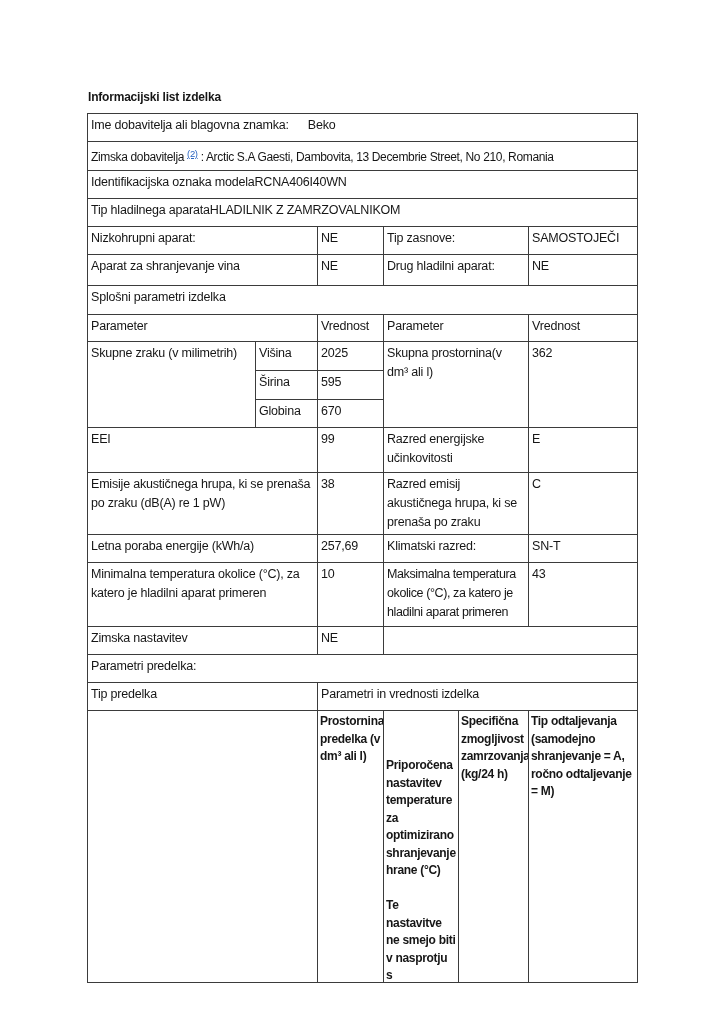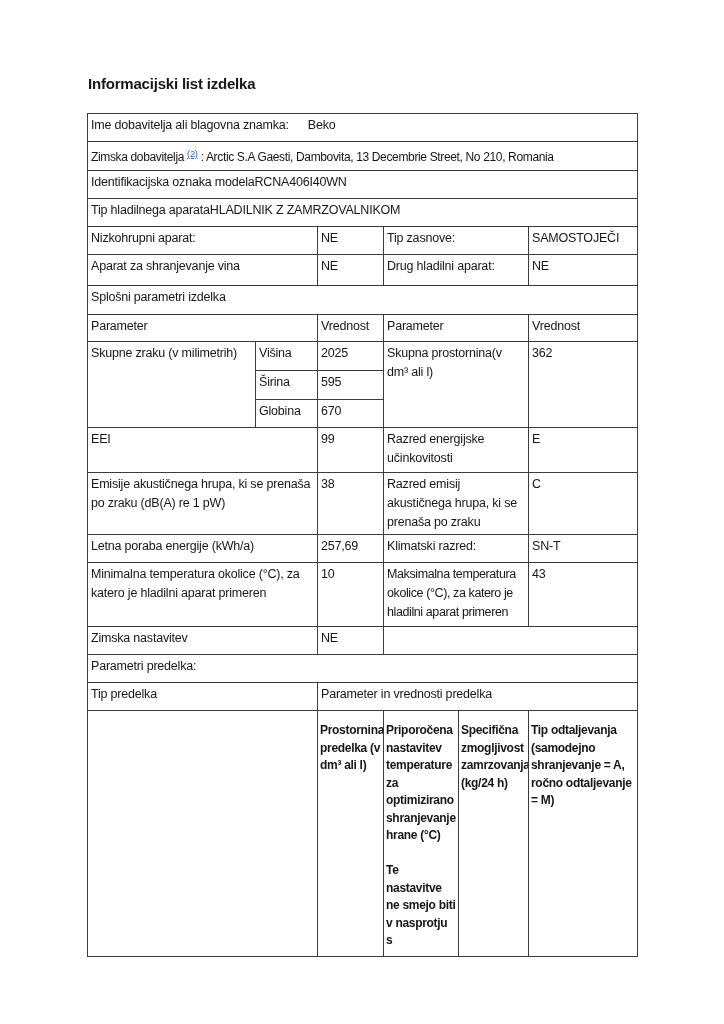--- a/index.html
+++ b/index.html
@@ -5,22 +5,22 @@
   html,body{margin:0;padding:0;background:#ffffff;}
   #page{
     position:relative;
     width:724px;height:1024px;
     background:#ffffff;
     font-family:"Liberation Sans",sans-serif;
     color:#161616;
     letter-spacing:-0.2px;
   }
   #doc-title{
-    position:absolute;left:88px;top:75px;
-    font-size:15px;font-weight:bold;text-align:right;
+    position:absolute;left:88px;top:90px;
+    font-size:12px;font-weight:bold;text-align:right;
   }
   #sheet{
     position:absolute;left:87px;top:113px;
     border-collapse:collapse;table-layout:fixed;
     width:550px;
   }
   #sheet td{
     border:1px solid #3b3b3b;
     vertical-align:top;
     padding:2px 3px;
@@ -38,24 +38,24 @@
     font-size:9.5px;
     vertical-align:4px;
     margin-left:3px;
     cursor:pointer;
   }
   .addr{margin-left:3px;}
   .hdr{
     font-weight:bold;
     font-size:12px !important;
     line-height:17.5px !important;
-    padding:11px 2px !important;
+    padding:2px 2px !important;
     letter-spacing:-0.3px;
   }
-  .prewrap{white-space:pre-line;}
+  .prewrap{white-space:pre-line;margin-top:44px;}
   .clip58{max-height:58px;overflow:hidden;}
   .clip222{max-height:223px;overflow:hidden;}
 </style>
 </head>
 <body>
 
 <div id="page">
 
   <div id="doc-title">Informacijski list izdelka</div>
 
@@ -172,21 +172,21 @@
       <td>NE</td>
       <td colspan="3"></td>
     </tr>
 
     <tr style="height:28px">
       <td colspan="6" class="b">Parametri predelka:</td>
     </tr>
 
     <tr style="height:28px">
       <td colspan="2" class="b">Tip predelka</td>
-      <td colspan="4" class="b">Parameter in vrednosti predelka</td>
+      <td colspan="4" class="b">Parametri in vrednosti izdelka</td>
     </tr>
 
     <tr style="height:227px">
       <td colspan="2"></td>
       <td class="hdr">Prostornina predelka (v dm³ ali l)</td>
       <td class="hdr">
             <div class="prewrap clip222">Priporočena nastavitev temperature za optimizirano shranjevanje hrane (°C)
 
 Te nastavitve ne smejo biti v nasprotju s</div>
           </td>

